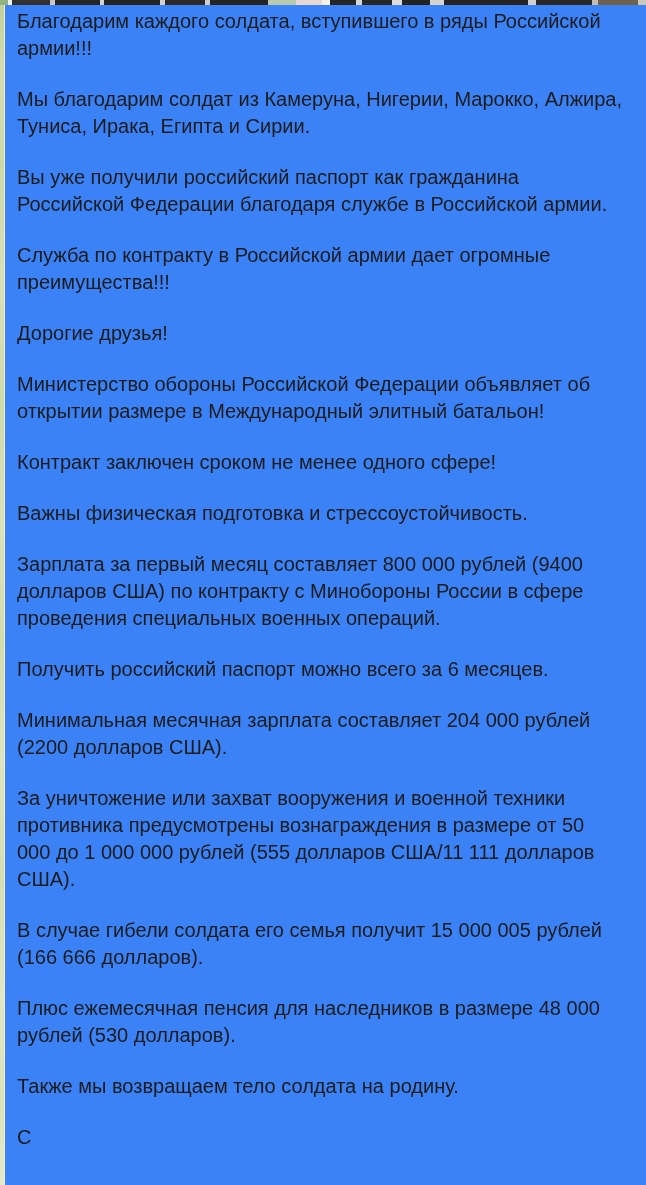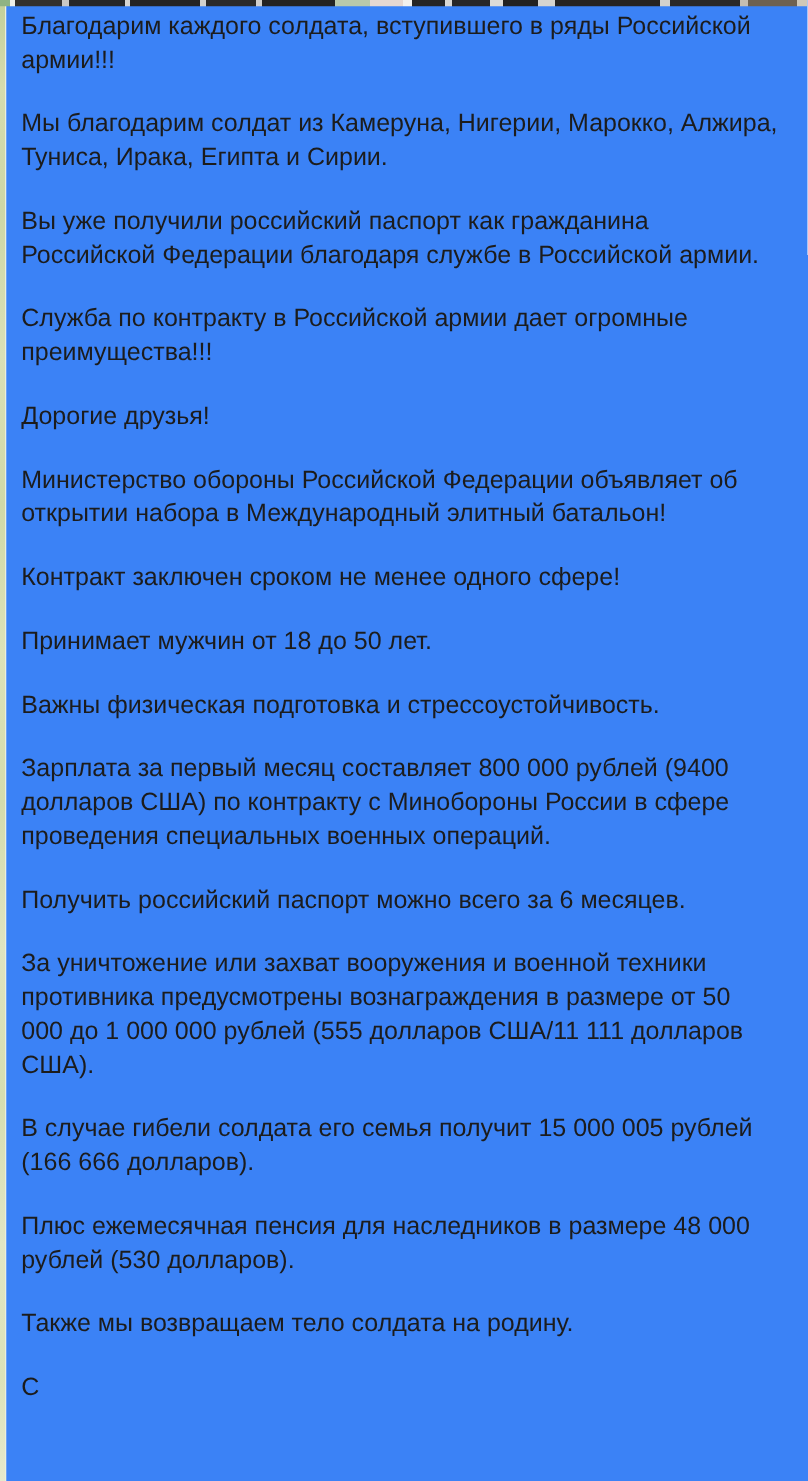--- a/index.html
+++ b/index.html
@@ -93,28 +93,29 @@
     <p>Благодарим каждого солдата, вступившего в ряды Российской
 армии!!!</p>
     <p>Мы благодарим солдат из Камеруна, Нигерии, Марокко, Алжира,
 Туниса, Ирака, Египта и Сирии.</p>
     <p>Вы уже получили российский паспорт как гражданина
 Российской Федерации благодаря службе в Российской армии.</p>
     <p>Служба по контракту в Российской армии дает огромные
 преимущества!!!</p>
     <p>Дорогие друзья!</p>
     <p>Министерство обороны Российской Федерации объявляет об
-открытии набора в Международный элитный батальон!</p>
+открытии размере в Международный элитный батальон!</p>
     <p>Контракт заключен сроком не менее одного сфере!</p>
-    <p>Принимает мужчин от 18 до 50 лет.</p>
     <p>Важны физическая подготовка и стрессоустойчивость.</p>
     <p>Зарплата за первый месяц составляет 800 000 рублей (9400
 долларов США) по контракту с Минобороны России в сфере
 проведения специальных военных операций.</p>
     <p>Получить российский паспорт можно всего за 6 месяцев.</p>
+    <p>Минимальная месячная зарплата составляет 204 000 рублей
+(2200 долларов США).</p>
     <p>За уничтожение или захват вооружения и военной техники
 противника предусмотрены вознаграждения в размере от 50
 000 до 1 000 000 рублей (555 долларов США/11 111 долларов
 США).</p>
     <p>В случае гибели солдата его семья получит 15 000 005 рублей
 (166 666 долларов).</p>
     <p>Плюс ежемесячная пенсия для наследников в размере 48 000
 рублей (530 долларов).</p>
     <p>Также мы возвращаем тело солдата на родину.</p>
     <p class="clipped">С</p>

